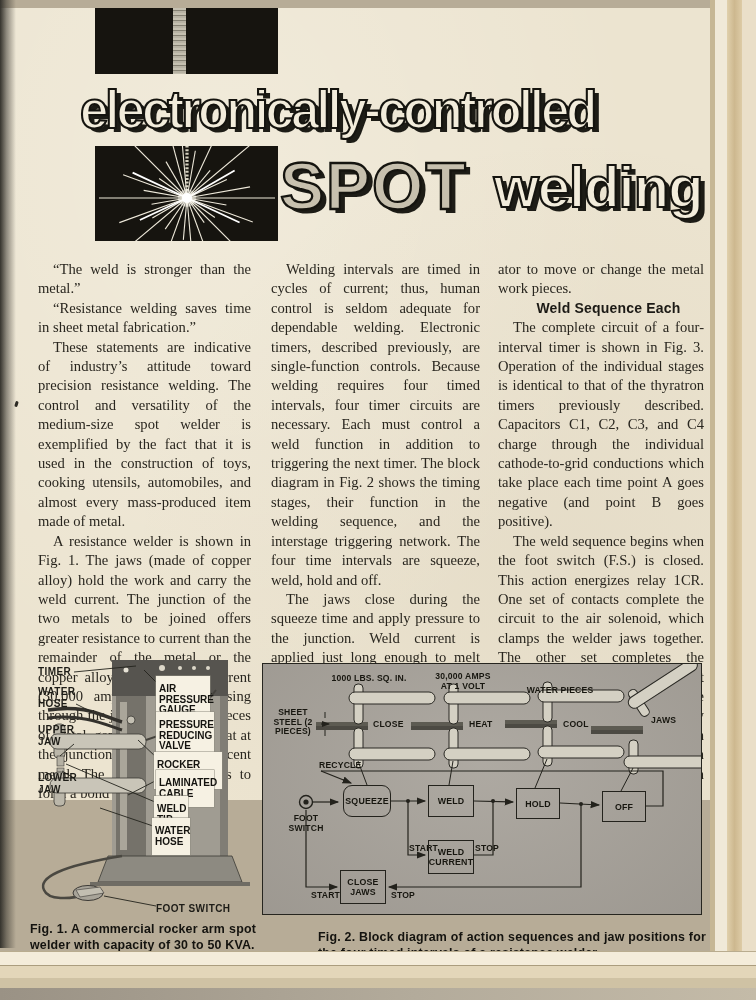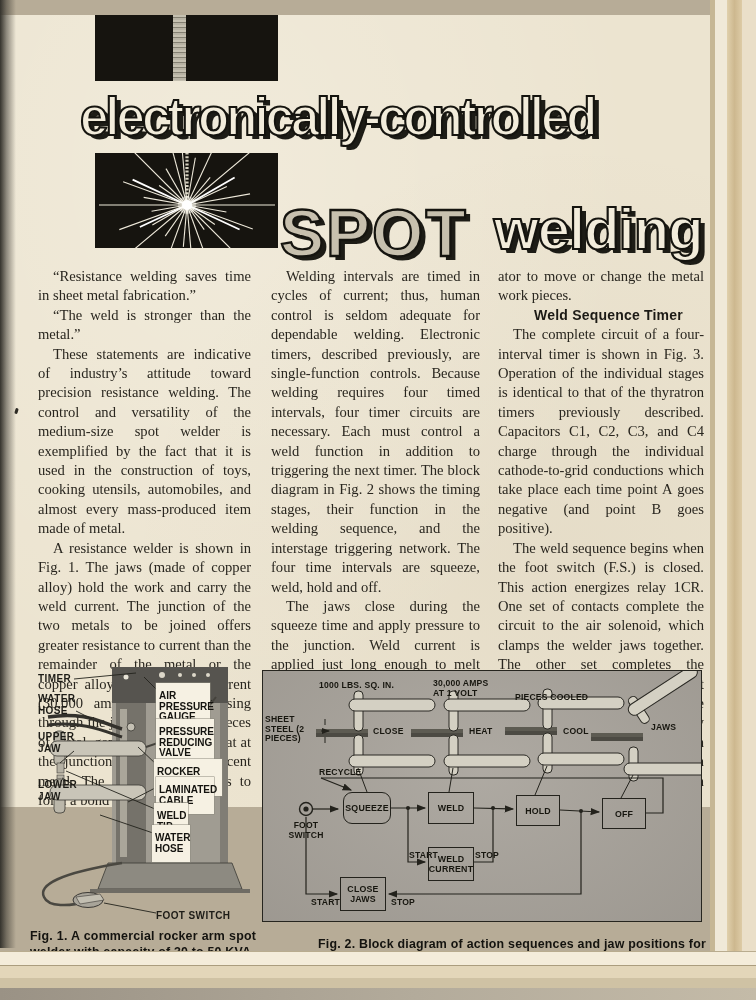--- a/index.html
+++ b/index.html
@@ -1,35 +1,35 @@
 <!DOCTYPE html>
 <html><head>
 <meta charset="utf-8">
 <style>
   html,body{margin:0;padding:0;background:#8f8878;}
   .scan{position:relative;width:756px;height:1000px;overflow:hidden;background:#b7ac97;font-family:"Liberation Serif",serif;}
   
-  .page{position:absolute;left:0;top:15px;width:712px;height:792px;background:#ece4d0;
+  .page{position:absolute;left:0;top:8px;width:712px;height:792px;background:#ece4d0;
         background-image:radial-gradient(ellipse at 30% 20%, rgba(255,255,250,.25), rgba(0,0,0,0) 60%),
                          radial-gradient(ellipse at 80% 70%, rgba(120,100,70,.06), rgba(0,0,0,0) 55%);}
   .left-edge{position:absolute;left:0;top:0;width:16px;height:948px;
         background:linear-gradient(to right,#35332d 0%,rgba(60,57,50,.55) 40%,rgba(60,57,50,0) 100%);}
   
   .curl{position:absolute;top:0;height:952px;}
   
   .bstack{position:absolute;left:0;width:756px;}
   
   .photo-top{position:absolute;left:95px;top:0;width:183px;height:66px;background:#16140f;overflow:hidden;}
   .electrode{position:absolute;left:78px;top:0;width:13px;height:66px;
         background:repeating-linear-gradient(to bottom,#d8d3c2 0 2px,#8f8b7c 2px 3px,#c9c4b4 3px 5px);opacity:.9;}
   .title1{position:absolute;left:80px;top:72px;width:640px;white-space:nowrap;
         font-family:"Liberation Sans",sans-serif;font-weight:700;font-size:51px;letter-spacing:-3px;
         color:#f2ecdb;-webkit-text-stroke:2.1px #15140f;text-shadow:5px 4px 0 #1d1c16;transform:scaleY(1.06);}
-  .title2{position:absolute;left:280px;top:140px;white-space:nowrap;display:flex;align-items:flex-start;gap:26px;
-        font-family:"Liberation Sans",sans-serif;font-weight:700;margin-top:40px;}
+  .title2{position:absolute;left:280px;top:140px;white-space:nowrap;display:flex;align-items:center;gap:26px;
+        font-family:"Liberation Sans",sans-serif;font-weight:700;}
   .w-spot{font-size:66px;letter-spacing:2px;color:#c7c0ae;-webkit-text-stroke:2.3px #15140f;text-shadow:5px 4px 0 #1d1c16;}
   .w-weld{font-size:58px;letter-spacing:-1px;color:#f2ecdb;-webkit-text-stroke:2.2px #15140f;text-shadow:5px 4px 0 #1d1c16;}
   .photo-spark{position:absolute;left:95px;top:138px;width:183px;height:95px;background:#16140f;overflow:hidden;}
   
   .col{position:absolute;top:252px;font-size:14.6px;line-height:19.4px;color:#29261f;text-align:justify;}
   .col p{margin:0;text-indent:15px;}
   .col p.noind{text-indent:0;}
   .subhead{font-family:"Liberation Sans",sans-serif;font-weight:700;font-size:14px;text-align:center;
         margin:8px 0 5px 0;text-indent:0;color:#1c1a15;letter-spacing:.2px;}
   
@@ -37,21 +37,21 @@
   .ptr-label{position:absolute;font-family:"Liberation Sans",sans-serif;font-weight:700;font-size:10px;
         line-height:11.5px;color:#1d1c17;letter-spacing:.4px;}
   .part-label{position:absolute;font-family:"Liberation Sans",sans-serif;font-weight:700;font-size:10px;
         line-height:10.5px;color:#14130f;background:#f6f1e3;padding:8px 3px;box-shadow:0 0 0 .5px #8c897e;}
   .caption{position:absolute;font-family:"Liberation Sans",sans-serif;font-weight:700;font-size:12.4px;
         line-height:15.5px;color:#14130f;text-align:justify;letter-spacing:.2px;}
   .fig2{position:absolute;left:262px;top:655px;width:440px;height:252px;background:#a7a29a;
         border:1.2px solid #26251f;box-sizing:border-box;
         background-image:radial-gradient(ellipse at 50% 40%, rgba(255,255,255,.08), rgba(0,0,0,.06));}
   .d-label{position:absolute;font-family:"Liberation Sans",sans-serif;font-size:8.6px;line-height:9.6px;
-        color:#17160f;font-weight:700;letter-spacing:.2px;}
+        color:#17160f;font-weight:700;letter-spacing:.2px;text-align:center;}
   .blk{position:absolute;border:1.3px solid #23221c;display:flex;align-items:center;justify-content:center;
         text-align:center;font-family:"Liberation Sans",sans-serif;font-size:8.8px;line-height:10px;
         font-weight:700;color:#17160f;box-sizing:border-box;letter-spacing:.2px;}
   .pageno{position:absolute;left:682px;top:948px;font-family:"Liberation Sans",sans-serif;font-weight:700;
         font-size:18px;color:#17160f;}
   .stray{position:absolute;left:15px;top:393px;width:3px;height:6px;background:#2c2a24;border-radius:2px;transform:rotate(18deg);}
   svg{display:block;}
 </style>
 </head>
 <body>
@@ -113,34 +113,34 @@
     </div>
 
     <div class="title2">
       <span class="w-spot">SPOT</span>
       <span class="w-weld">welding</span>
     </div>
 
     <div class="stray"></div>
 
     <div class="col" style="left:38px;width:213px;">
+      <p>“The weld is stronger than the metal.”</p>
       <p>“Resistance welding saves time in sheet metal fabrication.”</p>
-      <p>“The weld is stronger than the metal.”</p>
       <p>These statements are indicative of industry’s attitude toward precision resistance welding. The control and versatility of the medium-size spot welder is exemplified by the fact that it is used in the construction of toys, cooking utensils, automobiles, and almost every mass-produced item made of metal.</p>
       <p>A resistance welder is shown in Fig. 1. The jaws (made of copper alloy) hold the work and carry the weld current. The junction of the two metals to be joined offers greater resistance to current than the remainder of the metal or the copper alloy jaws. A large current (30,000 amps or more), passing through the jaws and the two pieces of metal, generates sufficient heat at the junction to melt the adjacent metal. The molten metal fuses to form a bond</p>
     </div>
 
     <div class="col" style="left:271px;width:209px;">
       <p>Welding intervals are timed in cycles of current; thus, human control is seldom adequate for dependable welding. Electronic timers, described previously, are single-function controls. Because welding requires four timed intervals, four timer circuits are necessary. Each must control a weld function in addition to triggering the next timer. The block diagram in Fig. 2 shows the timing stages, their function in the welding sequence, and the interstage triggering network. The four time intervals are squeeze, weld, hold and off.</p>
       <p>The jaws close during the squeeze time and apply pressure to the junction. Weld current is applied just long enough to melt the metal around the junction. Hold time allows the junction to cool and harden. Off time is used only for semi-automatic operation, allowing the oper-</p>
     </div>
 
     <div class="col" style="left:498px;width:206px;">
       <p class="noind">ator to move or change the metal work pieces.</p>
-      <p class="subhead">Weld Sequence Timer</p>
+      <p class="subhead">Weld Sequence Each</p>
       <p>The complete circuit of a four-interval timer is shown in Fig. 3. Operation of the individual stages is identical to that of the thyratron timers previously described. Capacitors C1, C2, C3, and C4 charge through the individual cathode-to-grid conductions which take place each time point A goes negative (and point B goes positive).</p>
       <p>The weld sequence begins when the foot switch (F.S.) is closed. This action energizes relay 1CR. One set of contacts complete the circuit to the air solenoid, which clamps the welder jaws together. The other set completes the cathode circuit of T1, returning it to point B via 4TD, 5TD, and the foot switch. Capacitor C1 now begins to discharge through resistor R5, reducing the bias on T1 and permitting it to begin conduct-</p>
     </div>
 
     <div class="fig1">
       <svg width="228" height="258" viewBox="0 0 228 258" style="position:absolute;left:0;top:0;">
         <rect x="82" y="0" width="116" height="226" fill="#a09c92"></rect>
         <rect x="190" y="0" width="8" height="226" fill="#807d75"></rect>
         <rect x="82" y="0" width="116" height="36" fill="#56544f"></rect>
         <circle cx="96" cy="10" r="2.5" fill="#e7e3d6"></circle>
@@ -252,21 +252,21 @@
         <circle cx="145" cy="137" r="2" fill="#23221c"></circle>
         <circle cx="230" cy="137" r="2" fill="#23221c"></circle>
         <circle cx="318" cy="140" r="2" fill="#23221c"></circle>
 
         <circle cx="43" cy="138" r="6.5" fill="none" stroke="#23221c" stroke-width="1.4"></circle>
         <circle cx="43" cy="138" r="2.6" fill="#23221c"></circle>
       </svg>
 
       <div class="d-label" style="left:56px;top:10px;width:100px;">1000 LBS.  SQ. IN.</div>
       <div class="d-label" style="left:170px;top:8px;width:60px;">30,000 AMPS AT 1 VOLT</div>
-      <div class="d-label" style="left:252px;top:22px;width:90px;">PIECES COOLED</div>
+      <div class="d-label" style="left:252px;top:22px;width:90px;">WATER PIECES</div>
       <div class="d-label" style="left:2px;top:44px;width:56px;">SHEET STEEL (2 PIECES)</div>
       <div class="d-label" style="left:110px;top:56px;">CLOSE</div>
       <div class="d-label" style="left:206px;top:56px;">HEAT</div>
       <div class="d-label" style="left:300px;top:56px;">COOL</div>
       <div class="d-label" style="left:388px;top:52px;">JAWS</div>
       <div class="d-label" style="left:56px;top:97px;">RECYCLE</div>
       <div class="d-label" style="left:18px;top:150px;width:50px;text-align:center;">FOOT SWITCH</div>
       <div class="d-label" style="left:146px;top:180px;">START</div>
       <div class="d-label" style="left:212px;top:180px;">STOP</div>
       <div class="d-label" style="left:48px;top:227px;">START</div>

